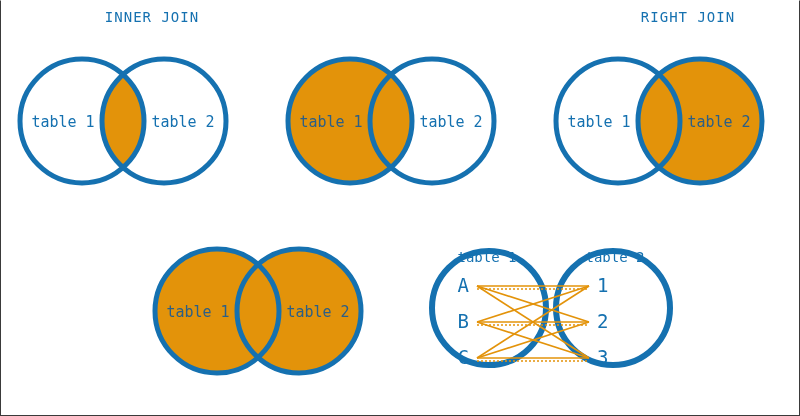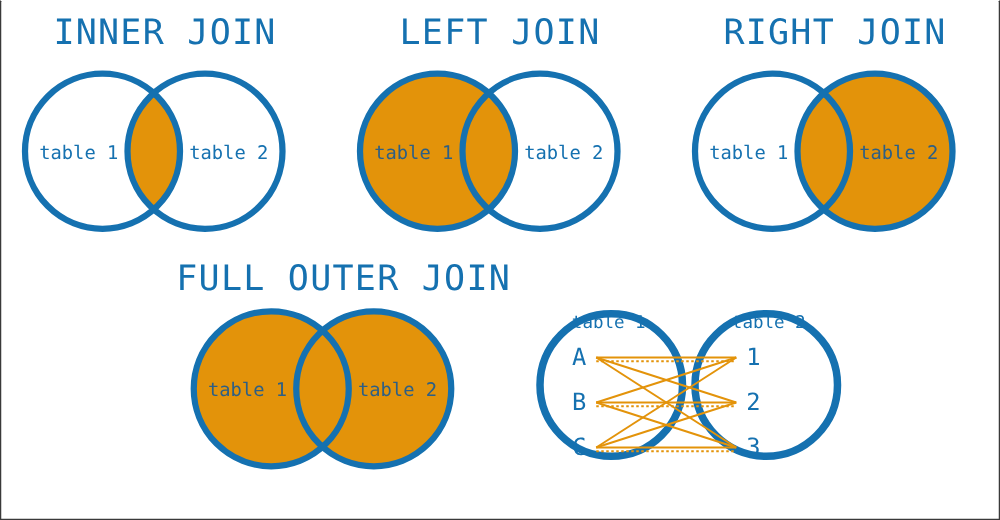--- a/index.html
+++ b/index.html
@@ -25,24 +25,25 @@
     border-top: 1px solid #ffffff;
   }
   .diagram {
     position: absolute;
   }
   .venn-title {
     position: absolute;
     width: 100%;
     text-align: center;
     font-family: "DejaVu Sans Mono", "Liberation Mono", monospace;
-    font-size: 28px;
+    font-size: 14px;
     letter-spacing: 1px;
     color: #1571B0;
     white-space: nowrap;
+    margin-left: 20px;
   }
   svg { display: block; overflow: visible; }
   text.tbl {
     font-family: "DejaVu Sans Mono", "Liberation Mono", monospace;
     font-size: 15px;
     fill: #1571B0;
   }
   text.tbl-dark {
     font-family: "DejaVu Sans Mono", "Liberation Mono", monospace;
     font-size: 15px;
@@ -78,21 +79,20 @@
         <circle cx="163" cy="78" r="62" fill="#E3930A" stroke="none"></circle>
       </g>
       <circle cx="81" cy="78" r="62" fill="none" stroke="#1571B0" stroke-width="5"></circle>
       <circle cx="163" cy="78" r="62" fill="none" stroke="#1571B0" stroke-width="5"></circle>
       <text class="tbl" x="62" y="84" text-anchor="middle">table 1</text>
       <text class="tbl" x="182" y="84" text-anchor="middle">table 2</text>
     </svg>
   </div>
 
   <div class="diagram" style="left:268px; top:8px; width:262px; height:190px;">
-    <div class="venn-title">LEFT JOIN</div>
     <svg width="262" height="160" style="position:absolute; left:0; top:34px;" viewBox="0 0 262 160">
       <circle cx="81" cy="78" r="62" fill="#E3930A" stroke="none"></circle>
       <circle cx="163" cy="78" r="62" fill="none" stroke="none"></circle>
       <circle cx="81" cy="78" r="62" fill="none" stroke="#1571B0" stroke-width="5"></circle>
       <circle cx="163" cy="78" r="62" fill="none" stroke="#1571B0" stroke-width="5"></circle>
       <text class="tbl-dark" x="62" y="84" text-anchor="middle">table 1</text>
       <text class="tbl" x="182" y="84" text-anchor="middle">table 2</text>
     </svg>
   </div>
 
@@ -102,21 +102,20 @@
       <circle cx="81" cy="78" r="62" fill="#ffffff" stroke="none"></circle>
       <circle cx="163" cy="78" r="62" fill="#E3930A" stroke="none"></circle>
       <circle cx="81" cy="78" r="62" fill="none" stroke="#1571B0" stroke-width="5"></circle>
       <circle cx="163" cy="78" r="62" fill="none" stroke="#1571B0" stroke-width="5"></circle>
       <text class="tbl" x="62" y="84" text-anchor="middle">table 1</text>
       <text class="tbl-dark" x="182" y="84" text-anchor="middle">table 2</text>
     </svg>
   </div>
 
   <div class="diagram" style="left:140px; top:205px; width:262px; height:190px;">
-    <div class="venn-title">FULL OUTER JOIN</div>
     <svg width="262" height="150" style="position:absolute; left:0; top:32px;" viewBox="0 0 262 150">
       <circle cx="76" cy="73" r="62" fill="#E3930A" stroke="none"></circle>
       <circle cx="158" cy="73" r="62" fill="#E3930A" stroke="none"></circle>
       <circle cx="76" cy="73" r="62" fill="none" stroke="#1571B0" stroke-width="5"></circle>
       <circle cx="158" cy="73" r="62" fill="none" stroke="#1571B0" stroke-width="5"></circle>
       <text class="tbl-dark" x="57" y="79" text-anchor="middle">table 1</text>
       <text class="tbl-dark" x="177" y="79" text-anchor="middle">table 2</text>
     </svg>
   </div>
 

